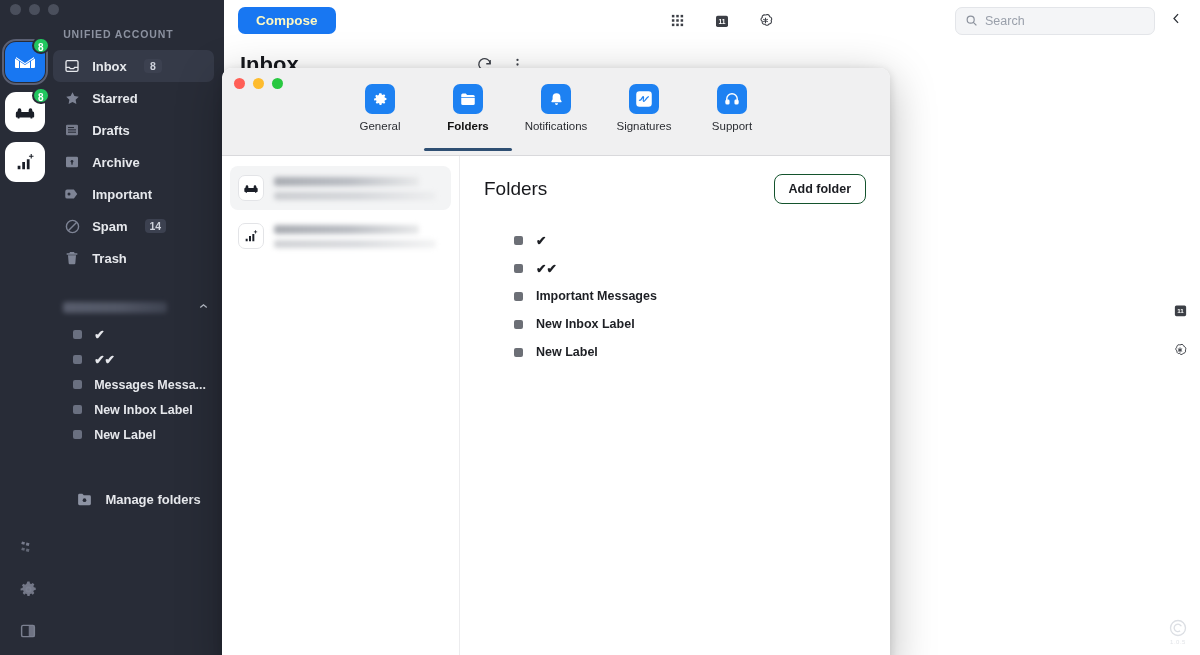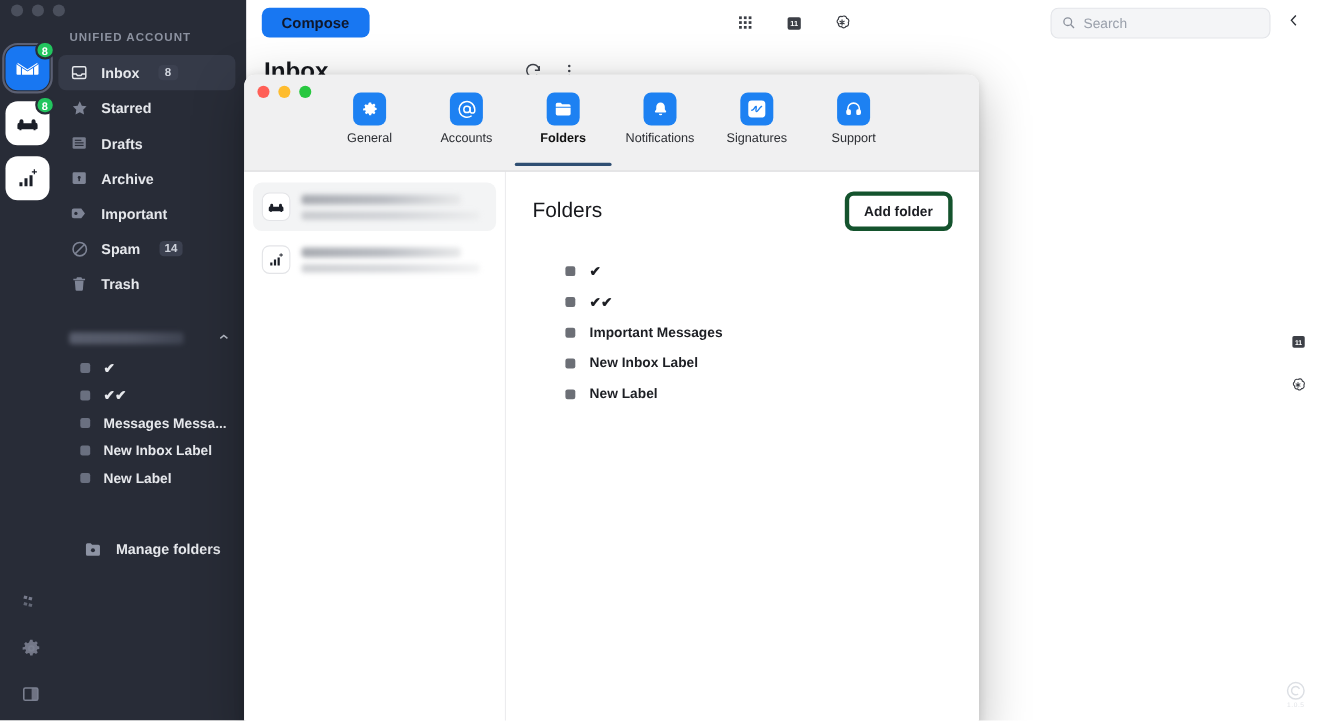--- a/index.html
+++ b/index.html
@@ -94,21 +94,21 @@
   }
   .rail-bottom-ic { color: #7b8090; width: 20px; height: 20px; display:flex; align-items:center; justify-content:center;}
 
   
   .main { position: absolute; left: 224px; top: 0; right: 0; bottom: 0; background: #fff; }
   .topbar {
     position: absolute; left: 0; right: 0; top: 0; height: 41px;
     display: flex; align-items: center; padding: 0 14px;
   }
   .compose-btn {
-    background: #1877f2; color: #0f172a; border: none; border-radius: 7px;
+    background: #1877f2; color: #fef9c3; border: none; border-radius: 7px;
     font-family: inherit; font-size: 13.5px; font-weight: 700;
     padding: 0 18px; height: 27px; cursor: pointer;
   }
   .top-icons { display: flex; align-items: center; gap: 24px; margin-left: 332px; }
   .top-ic { width: 20px; height: 20px; color: #3c3f46; display:flex; align-items:center; justify-content:center;}
   .search-wrap { margin-left: auto; display: flex; align-items: center; gap: 14px; }
   .search-box {
     width: 200px; height: 28px; border-radius: 7px;
     background: #f4f5f7; border: 1px solid #e3e5e9;
     display: flex; align-items: center; padding: 0 9px; gap: 7px;
@@ -196,21 +196,21 @@
     background: linear-gradient(90deg,#a8abb1 0%,#b9bcc2 52%,#e8e9ea 100%);
     filter: blur(2.4px);
   }
   .side-blur1 { height: 9px; width: 86%; margin-bottom: 6px; }
   .side-blur2 { height: 8px; width: 96%; opacity:.55; }
 
   .modal-main { flex: 1; padding: 18px 24px; }
   .fold-head { display: flex; align-items: center; justify-content: space-between; }
   .fold-title { font-size: 19px; color: #17181c; font-weight: 400; }
   .add-folder {
-    border: 4px solid #14532d; background: #fff; border-radius: 8px;
+    border: 1px solid #14532d; background: #fff; border-radius: 8px;
     font-family: inherit; font-size: 12.5px; font-weight: 700; color: #1b1d22;
     padding: 7px 14px; cursor: pointer;
   }
   .fold-list { margin-top: 22px; padding-left: 30px; }
   .fold-row { display: flex; align-items: center; gap: 13px; height: 28px; }
   .fold-sq { width: 9px; height: 9px; border-radius: 2px; background: #6c6f76; flex:0 0 9px; }
   .fold-name { font-size: 12.5px; color: #1d1f24; font-weight: 600; }
 </style>
 </head>
 <body>
@@ -498,29 +498,20 @@
         <div class="tab">
           <span class="tab-icon">
             <svg width="17" height="17" viewBox="0 0 24 24" fill="currentColor">
                 <path d="M12 8.6A3.4 3.4 0 1012 15.4 3.4 3.4 0 0012 8.6zm0 2a1.4 1.4 0 110 2.8 1.4 1.4 0 010-2.8z"></path>
                 <path d="M10.7 3h2.6l.4 2.1 1.5.6 1.8-1.2 1.8 1.8-1.2 1.8.6 1.5 2.1.4v2.6l-2.1.4-.6 1.5 1.2 1.8-1.8 1.8-1.8-1.2-1.5.6-.4 2.1h-2.6l-.4-2.1-1.5-.6-1.8 1.2-1.8-1.8 1.2-1.8-.6-1.5L3 13.3v-2.6l2.1-.4.6-1.5-1.2-1.8 1.8-1.8 1.8 1.2 1.5-.6.4-2.1z"></path>
               </svg>
           </span>
           <span class="tab-label">General</span>
         </div>
 
-        <div class="tab">
-          <span class="tab-icon">
-            <svg width="19" height="19" viewBox="0 0 24 24" fill="none" stroke="currentColor" stroke-width="1.7">
-                <circle cx="12" cy="12" r="3.6"></circle>
-                <path d="M15.6 9v4.5a2.7 2.7 0 005.4 0V12a9 9 0 10-3.6 7.2"></path>
-              </svg>
-          </span>
-          <span class="tab-label">Accounts</span>
-        </div>
 
         <div class="tab active">
           <span class="tab-icon">
             <svg width="18" height="18" viewBox="0 0 24 24" fill="currentColor">
                 <path d="M3 6.5A2 2 0 015 4.5h4l1.8 2H19a2 2 0 012 2v1H3v-3z"></path>
                 <path d="M3 10.5h18V18a2 2 0 01-2 2H5a2 2 0 01-2-2v-7.5z"></path>
               </svg>
           </span>
           <span class="tab-label">Folders</span>
         </div>

